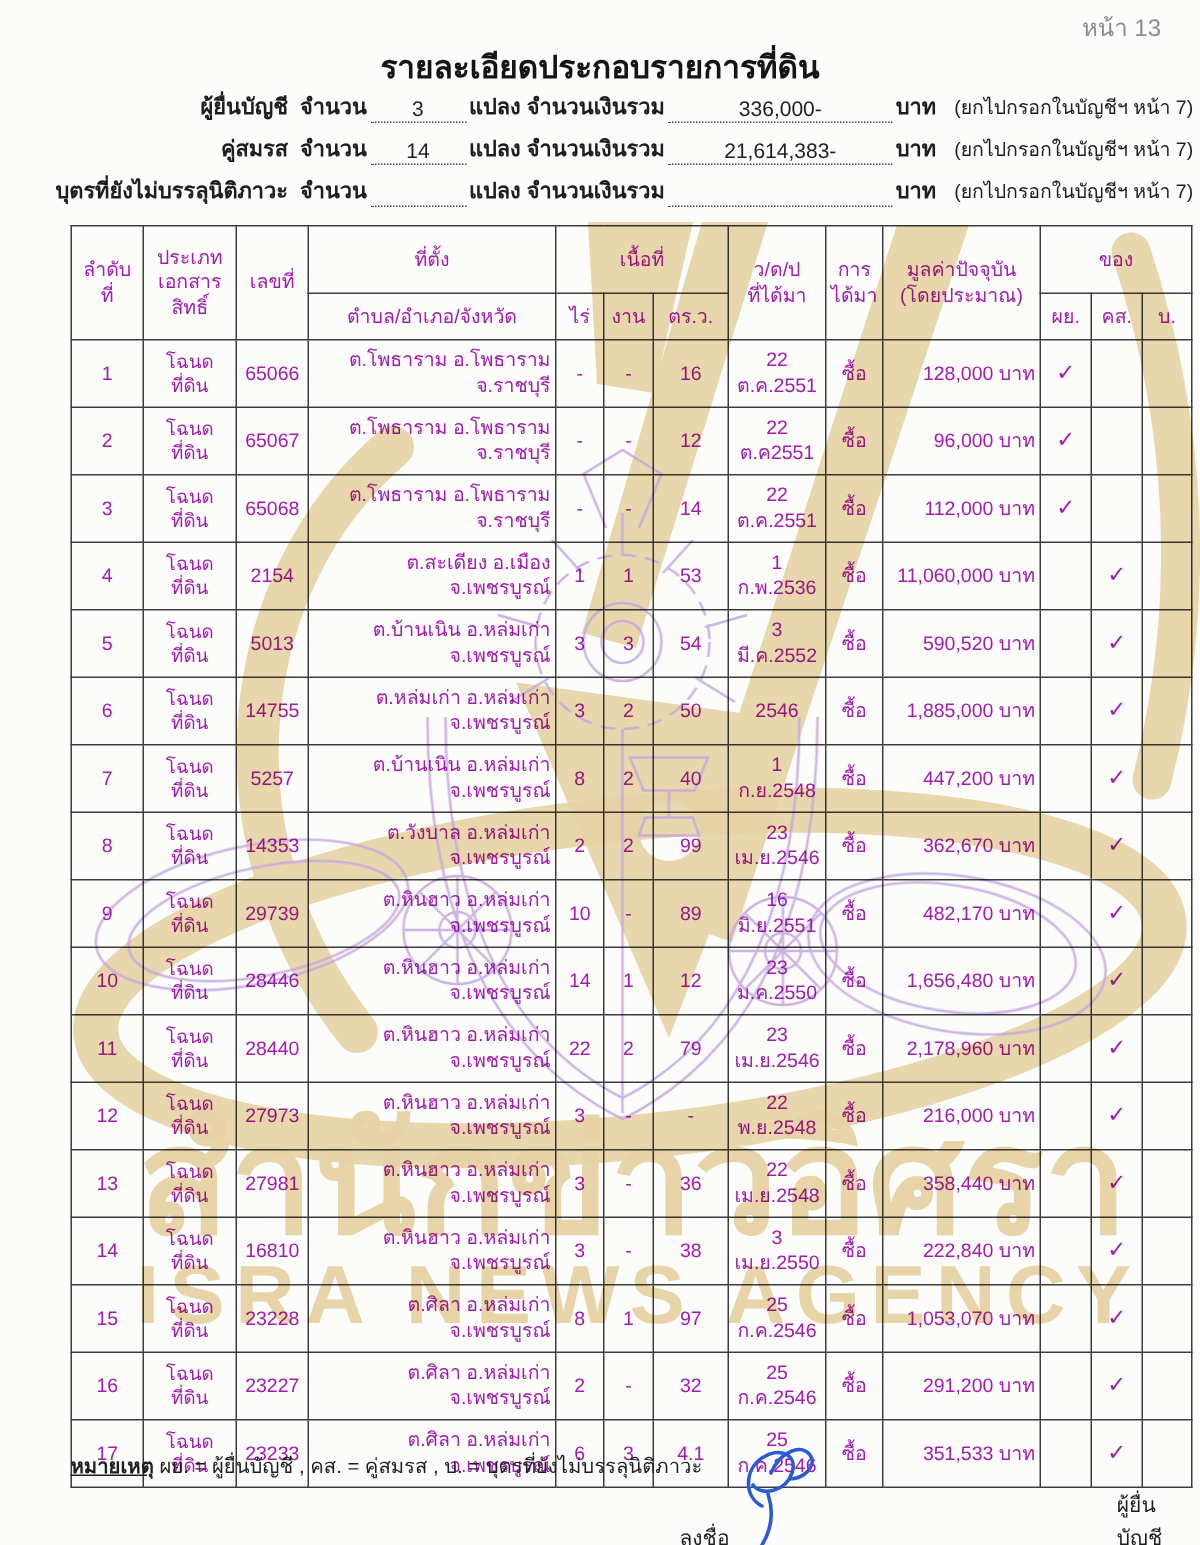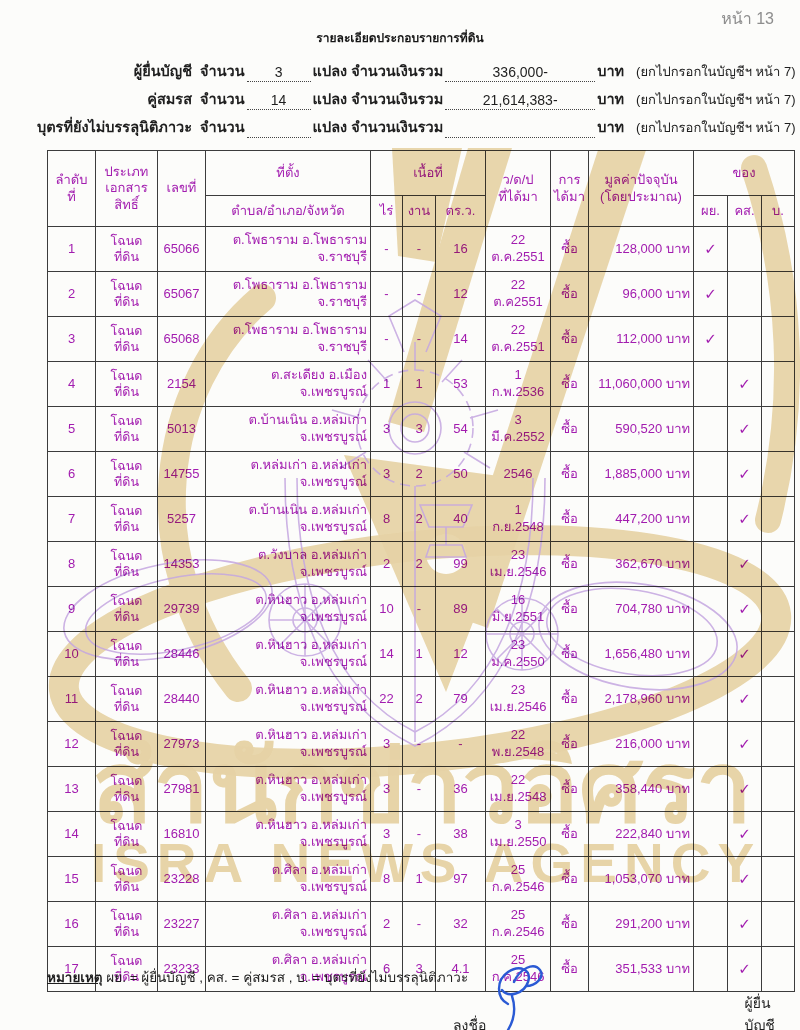--- a/index.html
+++ b/index.html
@@ -5,21 +5,21 @@
   html,body{margin:0;padding:0;background:#e8e8e8;}
   .page{
     position:relative;width:800px;height:1030px;margin:0 auto;
     background:#fcfcfa;overflow:hidden;
     font-family:"Liberation Sans","DejaVu Sans",sans-serif;
     color:#1e1e1e;
   }
   
   .pageno{position:absolute;top:6px;right:26px;font-size:16px;color:#8d8d8d;}
   .title{position:absolute;top:28px;left:0;width:100%;text-align:center;
-         font-size:12px;font-weight:bold;color:#151515;}
+         font-size:21px;font-weight:bold;color:#151515;}
   .summary{position:absolute;top:54px;left:0;width:100%;}
   .sline{display:flex;align-items:flex-end;height:28px;font-size:14.5px;white-space:nowrap;}
   .slabel{width:192px;text-align:right;padding-right:6px;font-weight:bold;}
   .sword{padding:0 2px;font-weight:bold;}
   .dotted{display:inline-block;border-bottom:1.5px dotted #444;text-align:center;
           font-size:14px;line-height:17px;}
   .dot-count{width:64px;}
   .dot-total{width:150px;}
   .snote{margin-left:10px;font-size:13px;}
   
@@ -262,21 +262,21 @@
           <td class="c">9</td>
           <td class="c pre">โฉนด
 ที่ดิน</td>
           <td class="c">29739</td>
           <td class="l">ต.หินฮาว อ.หล่มเก่า จ.เพชรบูรณ์</td>
           <td class="c">10</td>
           <td class="c">-</td>
           <td class="c">89</td>
           <td class="c">16 มิ.ย.2551</td>
           <td class="c">ซื้อ</td>
-          <td class="r">704,780 บาท</td>
+          <td class="r">482,170 บาท</td>
           <td class="c chk"></td>
           <td class="c chk">✓</td>
           <td class="c chk"></td>
         </tr>
         <tr>
           <td class="c">10</td>
           <td class="c pre">โฉนด
 ที่ดิน</td>
           <td class="c">28446</td>
           <td class="l">ต.หินฮาว อ.หล่มเก่า จ.เพชรบูรณ์</td>

